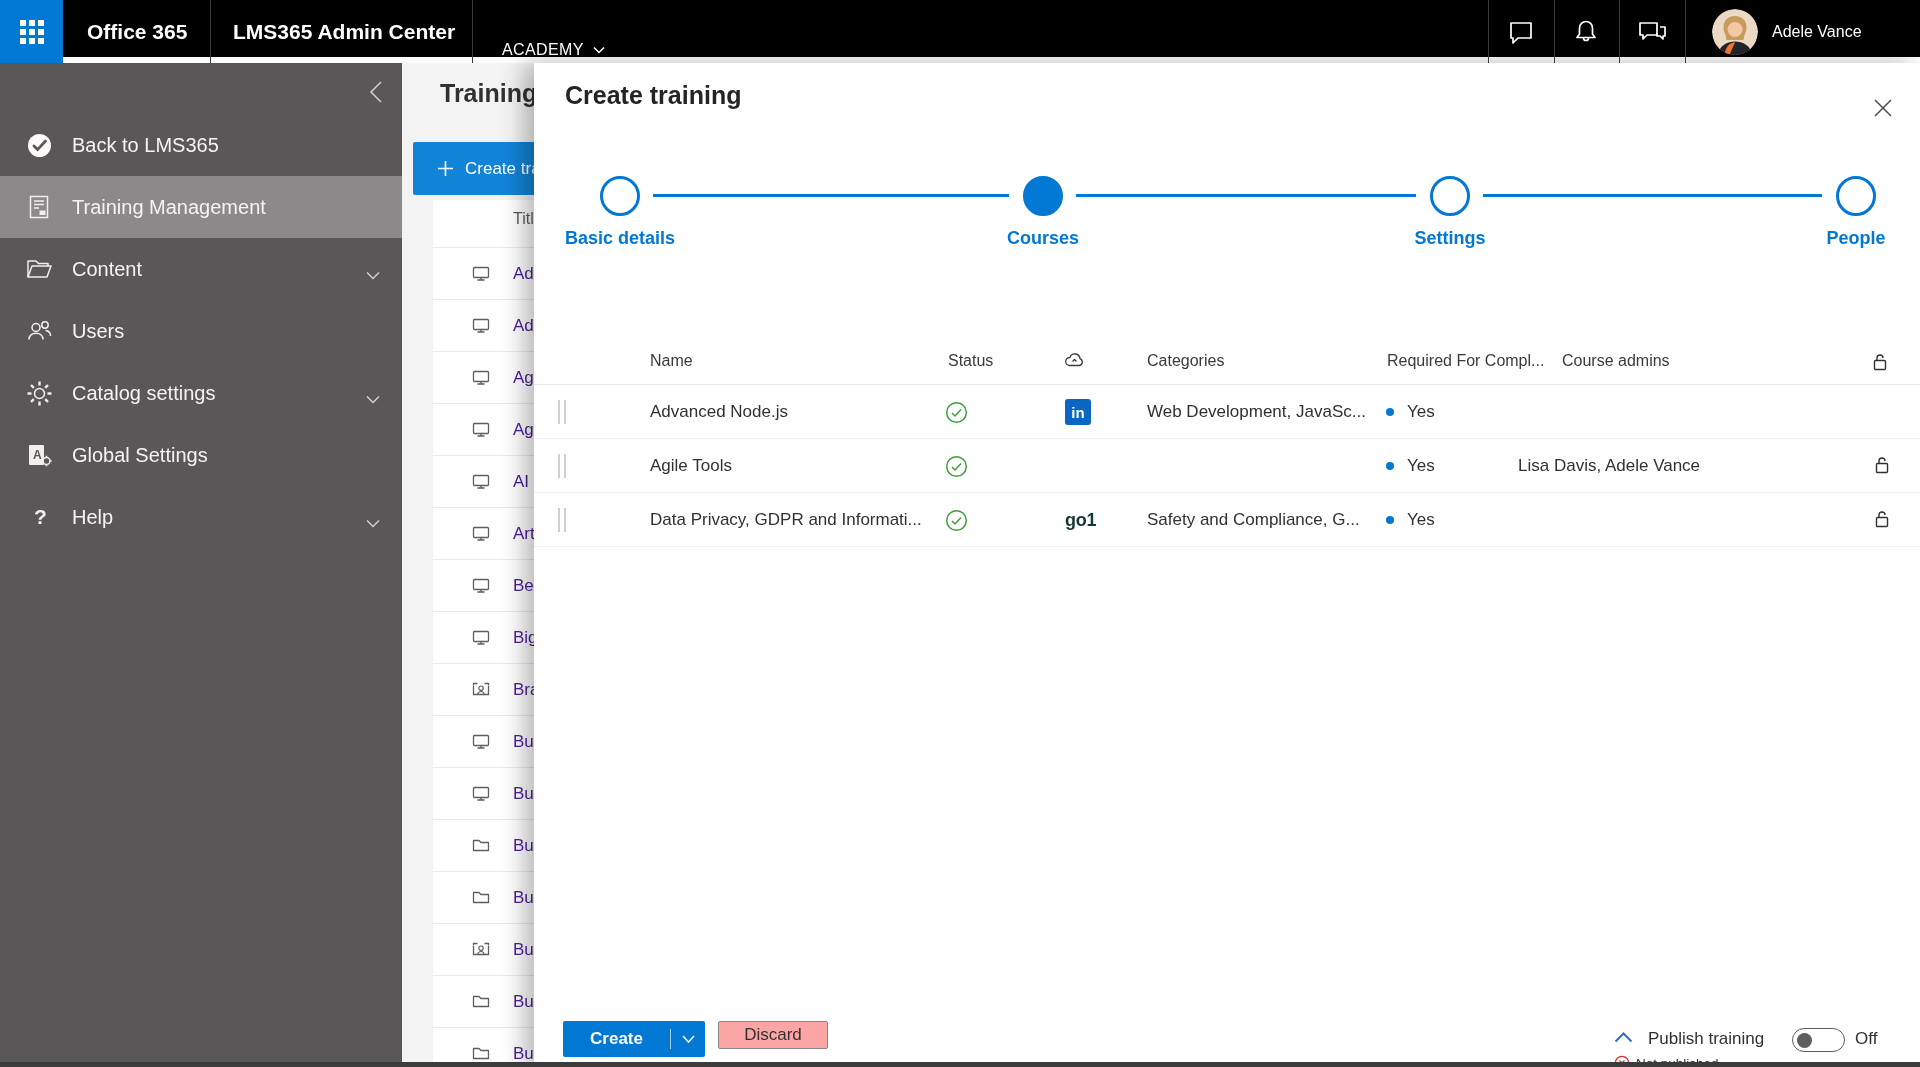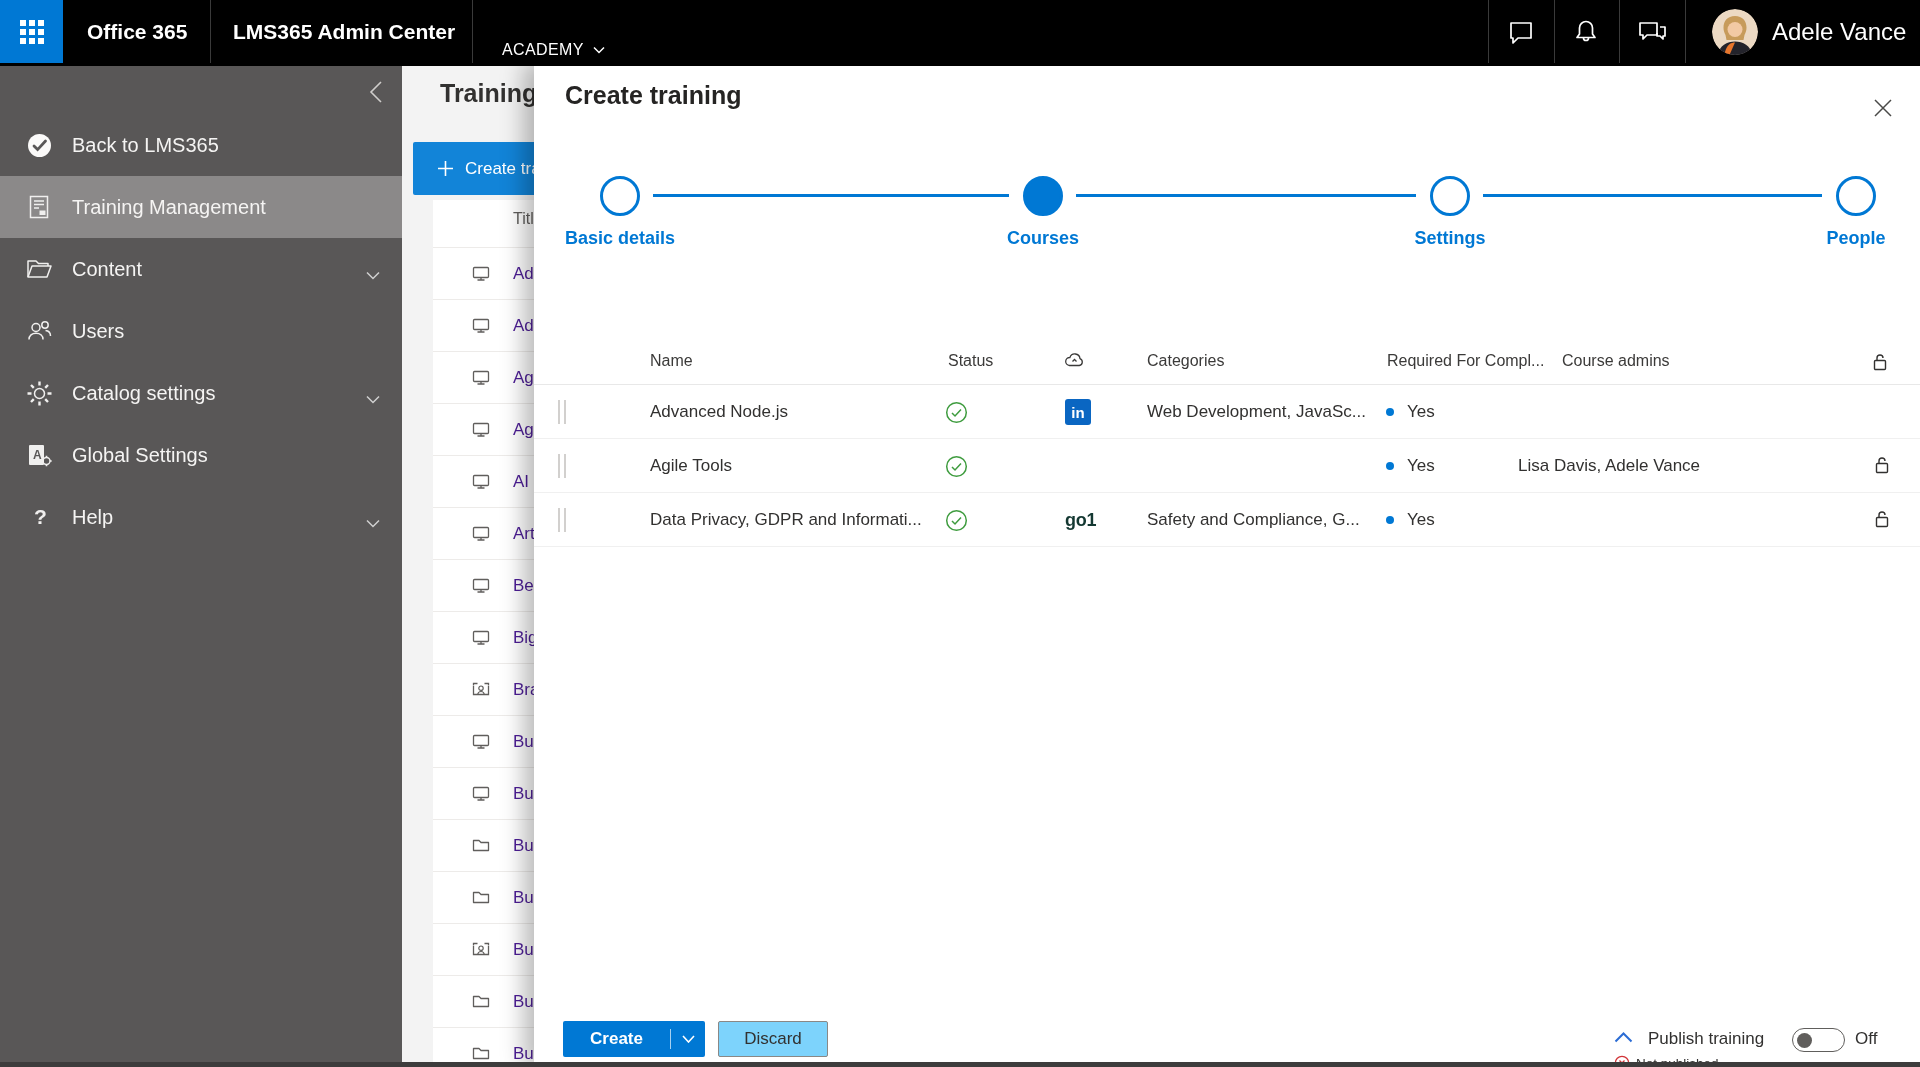--- a/index.html
+++ b/index.html
@@ -1,32 +1,32 @@
 <!DOCTYPE html>
 <html><head>
 <meta charset="utf-8">
 <style>
   * { margin:0; padding:0; box-sizing:border-box; }
   html,body { width:1920px; height:1067px; overflow:hidden; background:#000; }
   body { font-family:"Liberation Sans", sans-serif; color:#323130; }
   .screen { position:relative; width:1920px; height:1067px; background:#fff; overflow:hidden; }
 
   
-  .topbar { position:absolute; left:0; top:0; width:1920px; height:66px; background:#000; z-index:50; }
+  .topbar { position:absolute; left:0; top:0; width:1920px; height:57px; background:#000; z-index:50; }
   .waffle { position:absolute; left:0; top:0; width:63px; height:63px; background:#0078d4; display:flex; align-items:center; justify-content:center; cursor:pointer; }
   .waffle-grid { display:grid; grid-template-columns:repeat(3,6px); grid-template-rows:repeat(3,6px); gap:3px; }
   .waffle-grid i { background:#fff; display:block; }
   .tb-text { position:absolute; top:0; height:63px; display:flex; align-items:center; color:#fff; white-space:nowrap; }
   .tb-office { left:87px; font-size:21px; font-weight:700; }
   .tb-admin  { left:233px; font-size:21px; font-weight:700; }
   .tb-tenant { left:502px; font-size:16px; letter-spacing:.4px; gap:9px; cursor:pointer;margin-top:18px; }
   .tb-div { position:absolute; top:0; width:1px; height:63px; background:#3a3a3a; }
   .tb-icon { position:absolute; top:0; height:63px; width:62px; display:flex; align-items:center; justify-content:center; cursor:pointer; }
   .avatar { position:absolute; left:1712px; top:9px; width:46px; height:46px; border-radius:50%; overflow:hidden; cursor:pointer; }
-  .tb-user { left:1772px; font-size:24px; }
+  .tb-user { left:1772px; font-size:16px; }
 
   
   .sidebar { position:absolute; left:0; top:63px; width:402px; height:1004px; background:#595757; z-index:10; }
   .collapse { position:absolute; left:358px; top:12px; width:34px; height:34px; display:flex; align-items:center; justify-content:center; cursor:pointer; }
   .nav { position:absolute; top:51px; left:0; right:0; }
   .nav-item { position:relative; height:62px; display:flex; align-items:center; padding-left:24px; color:#f5f4f3; font-size:20px; cursor:pointer; }
   .nav-item.active { background:#8b8989; }
   .nav-ico { width:30px; display:flex; justify-content:center; }
   .nav-label { margin-left:18px; }
   .nav-chev { position:absolute; right:22px; top:24px; }
@@ -69,21 +69,21 @@
   .c-dot { left:852px; top:23px; width:8px; height:8px; border-radius:50%; background:#0078d4; }
   .c-req { left:873px; line-height:54px; }
   .c-adm { left:984px; line-height:54px; white-space:nowrap; }
   .c-lock { left:1340px; top:16px; cursor:pointer; }
 
   
   .create-split { position:absolute; left:29px; top:958px; width:142px; height:36px; background:#0078d4; border-radius:2px; display:flex; align-items:center; color:#fff; cursor:pointer; }
   .create-label { flex:1; text-align:center; font-size:17px; font-weight:700; }
   .create-sep { width:1px; height:20px; background:rgba(255,255,255,.65); }
   .create-chev { width:34px; display:flex; justify-content:center; }
-  .discard-btn { position:absolute; left:184px; top:958px; width:110px; height:36px; background:#7dd3fc; border:1px solid #8a8886; border-radius:2px; font-size:17px; font-family:inherit; color:#323130; cursor:pointer; }
+  .discard-btn { position:absolute; left:184px; top:958px; width:110px; height:28px; background:#fca5a5; border:1px solid #8a8886; border-radius:2px; font-size:17px; font-family:inherit; color:#323130; cursor:pointer; }
   .pub-chev { position:absolute; left:1080px; top:966px; cursor:pointer; }
   .pub-label { position:absolute; left:1114px; top:958px; line-height:36px; font-size:17px; color:#323130; }
   .toggle { position:absolute; left:1258px; top:965px; width:53px; height:24px; border:1.5px solid #605e5c; border-radius:13px; background:#fff; cursor:pointer; }
   .toggle .knob { position:absolute; left:4px; top:3.5px; width:15px; height:15px; border-radius:50%; background:#605e5c; }
   .off-label { position:absolute; left:1321px; top:958px; line-height:36px; font-size:17px; color:#323130; }
   .not-pub { position:absolute; left:1080px; top:992px; display:flex; align-items:center; gap:6px; font-size:13.5px; color:#323130; white-space:nowrap; }
 
   .bottom-edge { position:absolute; left:0; top:1062px; width:1920px; height:5px; background:#3d3c3c; z-index:60; }
 </style>
 </head>

